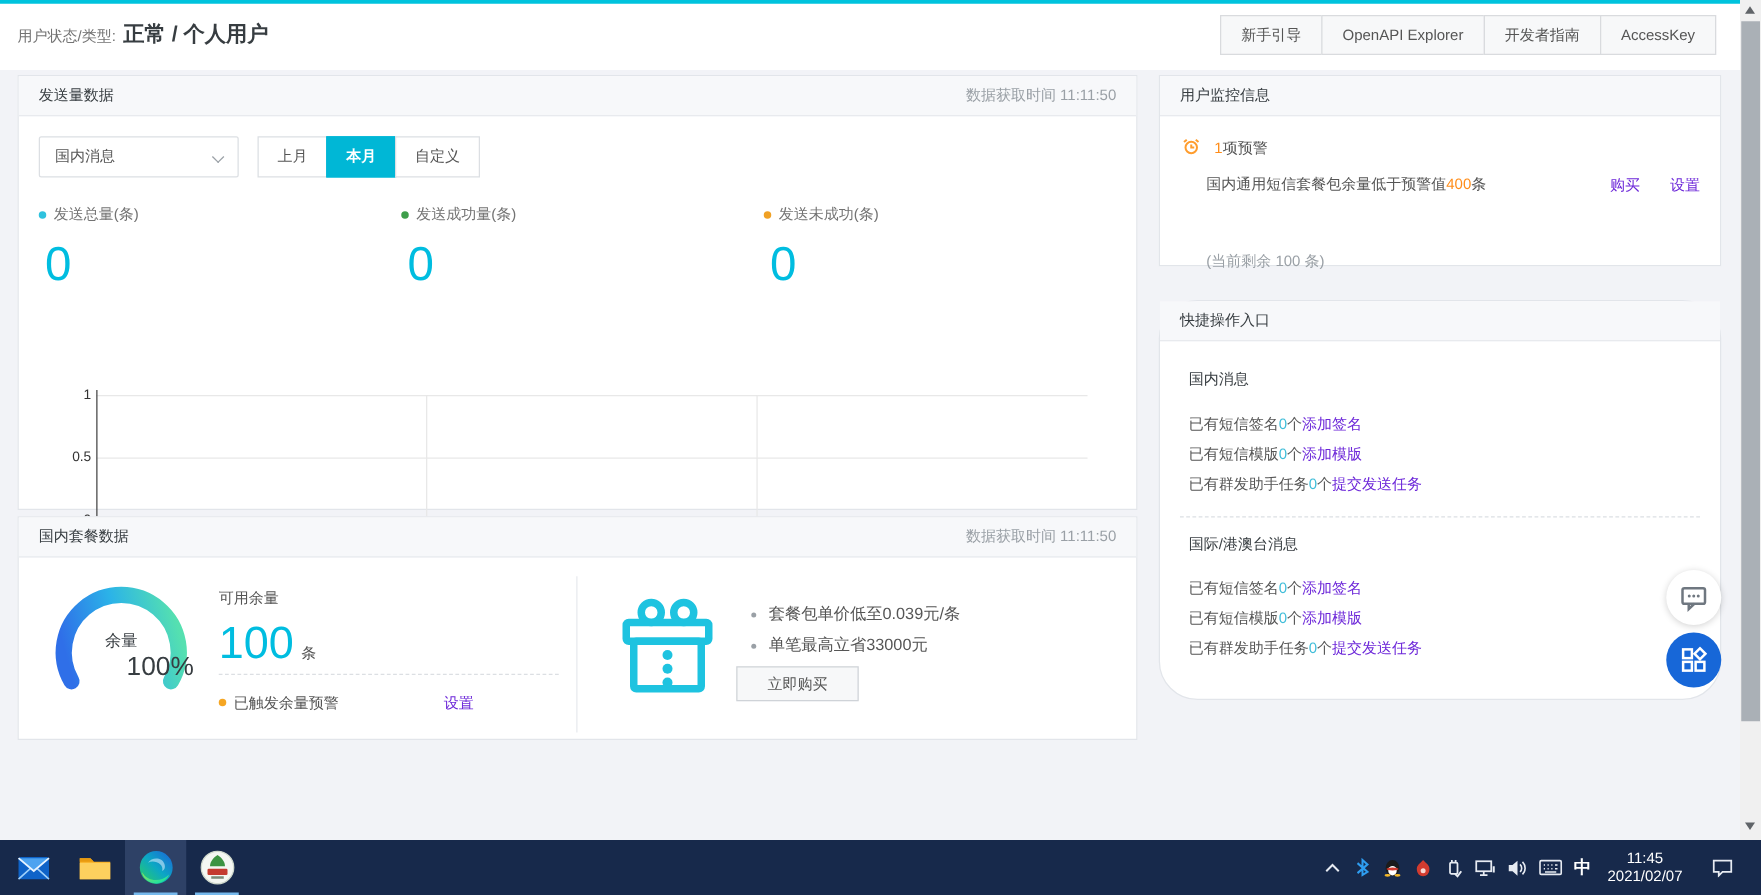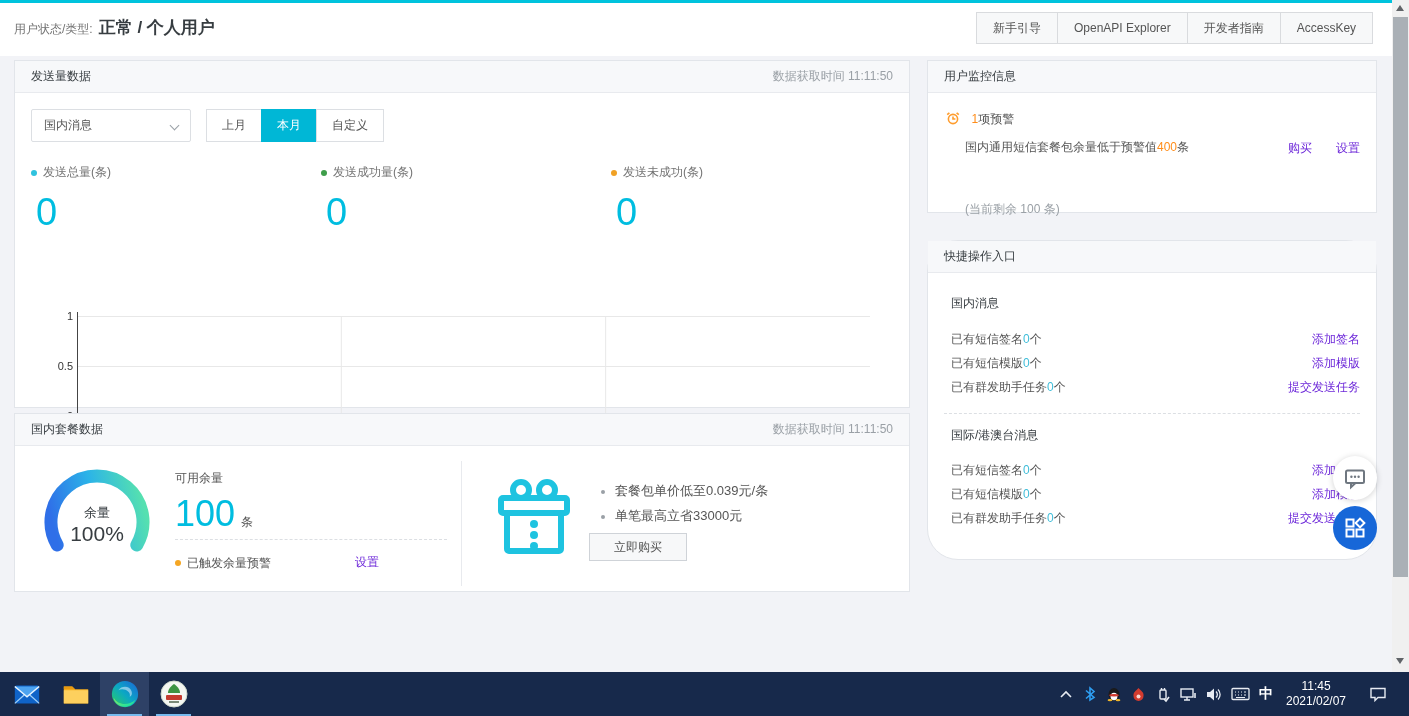--- a/index.html
+++ b/index.html
@@ -23,21 +23,21 @@
   .ptime { font-size:12px; color:#9aa0a6; }
   .link { color:#6d28d9; font-size:12px; cursor:pointer; text-decoration:none; }
 
   
   .select-box { position:absolute; width:160px; height:33px; border:1px solid #dcdfe3; background:#fff; border-radius:2px;
                 font-size:12px; color:#555; line-height:31px; padding:0 28px 0 12px; cursor:pointer; }
   .chev { position:absolute; right:12px; top:12px; width:7px; height:7px; border:solid #9aa0a6; border-width:0 1px 1px 0;
           transform:rotate(45deg); }
   .tabbtn { display:inline-block; height:33px; line-height:31px; padding:0 15px; border:1px solid #dcdfe3; background:#fff;
             color:#555; font-size:12px; margin-left:-1px; cursor:pointer; }
-  .tabbtn.active { background:#00b7d6; border-color:#00b7d6; color:#fff; }
+  .tabbtn.active { background:#00b7d6; border-color:#00b7d6; color:#fff;font-weight:bold; }
 
   .stat-dot { display:inline-block; width:6px; height:6px; border-radius:50%; margin-right:6px; vertical-align:middle; }
   .stat-label { font-size:12px; color:#737373; vertical-align:middle; }
   .stat-value { font-size:38px; color:#00bde0; line-height:1; }
 
   
   #plot { position:absolute; left:62px; top:255px; width:793px; height:100px; }
   .ytick { position:absolute; right:799px; transform:translateY(-50%); font-size:11px; color:#333; width:40px; text-align:right; }
   .xtick { position:absolute; top:106px; transform:translateX(-50%); font-size:11px; color:#333; white-space:nowrap; }
   .xtick.edge { font-weight:bold; }
@@ -49,21 +49,21 @@
   .dot-orange { display:inline-block; width:6px; height:6px; border-radius:50%; background:#f5a623; margin-right:6px; vertical-align:middle; }
   .bullet { display:inline-block; width:4px; height:4px; border-radius:50%; background:#9aa0a6; margin-right:10px; vertical-align:middle; }
   .promo-line { font-size:13px; color:#555; }
   .gray-btn { display:inline-block; padding:0 24px; height:28px; line-height:26px; background:#f7f8f9; border:1px solid #cfd3d8;
               font-size:12px; color:#555; cursor:pointer; }
 
   
   .warn-num { color:#ff8d1a; }
   .body-text { font-size:12px; color:#555; }
   .gray-text { font-size:12px; color:#9aa0a6; }
-  .qrow { position:absolute; left:23px; right:16px; display:flex; justify-content:space-between; font-size:12px; color:#555; }
+  .qrow { position:absolute; left:23px; right:16px; display:flex; font-size:12px; color:#555; }
   .qcount { color:#3fbdd9; }
 
   
   .fab { position:absolute; width:44px; height:44px; border-radius:50%; display:flex; align-items:center; justify-content:center;
          cursor:pointer; z-index:60; }
   .fab-white { background:#fff; box-shadow:0 1px 6px rgba(0,0,0,.18); }
   .fab-blue { background:#1767d8; }
 
   
   #scrollbar { right:0; top:0; width:17px; height:672px; background:#f0f0f0; z-index:40; }
@@ -157,21 +157,21 @@
       <defs>
         <linearGradient id="ggrad" x1="0" y1="0.6" x2="1" y2="0.4">
           <stop offset="0" stop-color="#2f6fe8"></stop>
             <stop offset="0.5" stop-color="#2bb3e8"></stop>
             <stop offset="1" stop-color="#55e0b0"></stop>
         </linearGradient>
       </defs>
       <path d="M 18.2 81 A 46 46 0 1 1 97.8 81" fill="none" stroke="url(#ggrad)" stroke-width="13" stroke-linecap="round"></path>
     </svg>
     <div class="abs" style="left:24px; top:90px; width:116px; text-align:center; font-size:13px; color:#373d41;">余量</div>
-    <div class="abs" style="left:24px; top:108px; width:116px; text-align:center; font-size:21px; color:#373d41;">100%</div>
+    <div class="abs" style="left:24px; top:108px; width:116px; text-align:right; font-size:21px; color:#373d41;">100%</div>
 
     <div class="abs body-text" style="left:160px; top:56px;">可用余量</div>
     <div class="abs" style="left:160px; top:82px;">
       <span class="big-cyan">100</span><span class="unit">条</span>
     </div>
     <div class="abs dashed-div" style="left:160px; top:125px; width:272px;"></div>
     <div class="abs" style="left:160px; top:139px;">
       <span class="dot-orange"></span><span class="body-text">已触发余量预警</span>
     </div>
     <a class="link abs" style="left:340px; top:140px;">设置</a>

